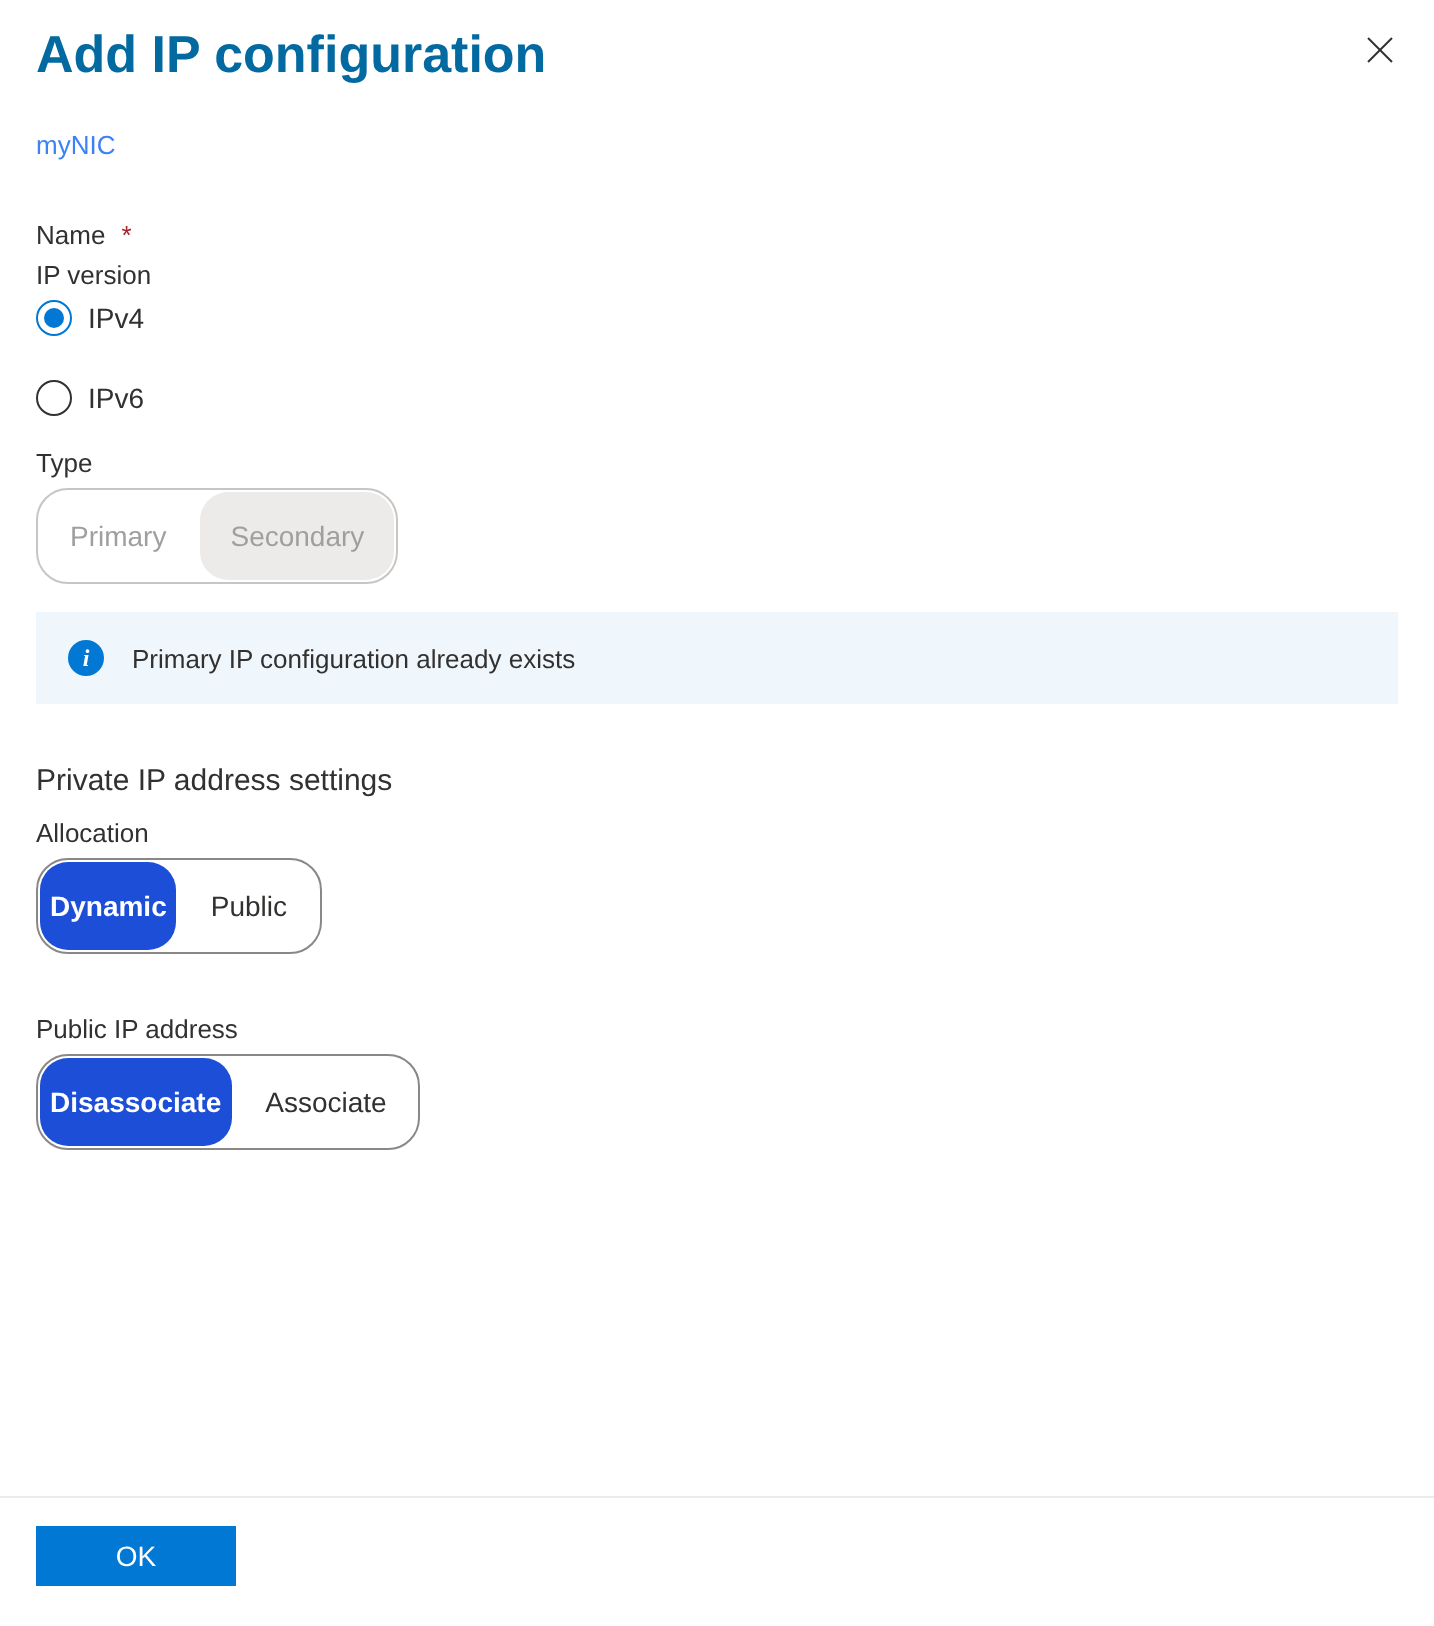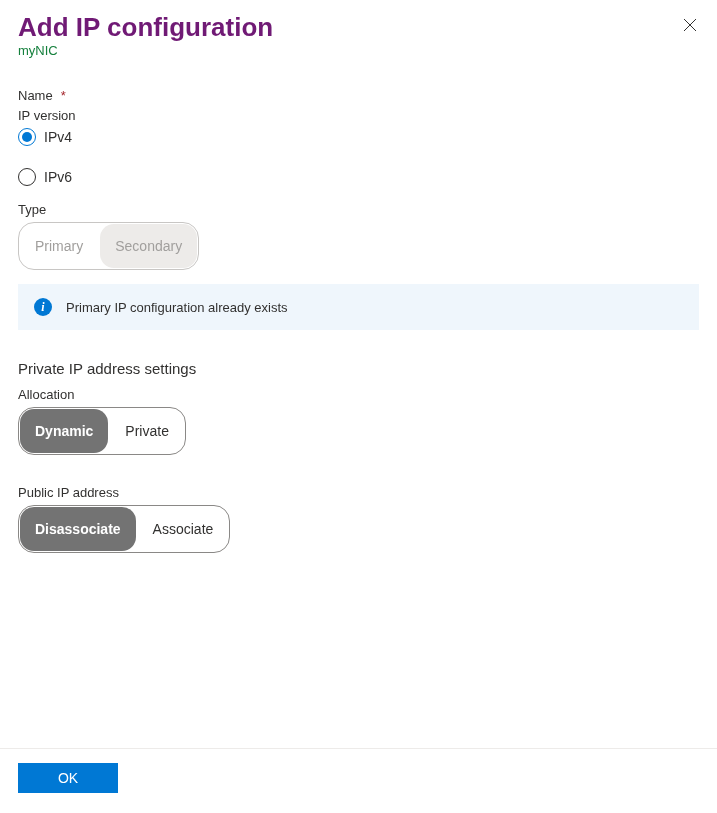--- a/index.html
+++ b/index.html
@@ -8,22 +8,22 @@
       background: #ffffff;
       color: #323130;
       width: 717px;
       height: 813px;
       position: relative;
       display: flex;
       flex-direction: column;
     }
     .content { padding: 12px 18px 0 18px; flex: 1; overflow-y: auto; }
     .header-row { display: flex; align-items: flex-start; justify-content: space-between; }
-    .title { font-size: 26px; font-weight: 600; color: #701a75; }
-    .subtitle { font-size: 13px; color: #15803d; margin-top: 0; margin-bottom: 30px; }
+    .title { font-size: 26px; font-weight: 600; color: #0369a1; }
+    .subtitle { font-size: 13px; color: #3b82f6; margin-top: 22px; margin-bottom: 30px; }
     .close-btn { font-size: 16px; color: #323130; cursor: pointer; padding: 6px 2px; background: none; border: none; }
     .close-btn svg { width: 14px; height: 14px; }
     .field-label { font-size: 13px; color: #323130; margin-bottom: 5px; display: flex; align-items: center; gap: 8px; }
     .required { color: #a4262c; }
     .text-input-wrap { position: relative; margin-bottom: 18px; }
     .text-input {
       width: 100%;
       padding: 6px 30px 6px 10px;
       font-size: 14px;
       color: #323130;
@@ -64,27 +64,27 @@
     .pill-group.disabled { border-color: #c8c6c4; }
     .pill {
       padding: 4px 16px;
       font-size: 14px;
       cursor: pointer;
       display: flex;
       align-items: center;
       height: 100%;
     }
     .pill.active {
-      background: #737373;
+      background: #1d4ed8;
       color: #fff;
       border-radius: 14px;
       font-weight: 600;
       margin: 1px;
       height: calc(100% - 2px);
-      padding: 3px 15px;
+      padding: 3px 5px;
     }
     .pill.inactive { color: #323130; }
     .pill.disabled-plain { color: #a19f9d; cursor: default; }
     .pill.disabled-current {
       background: #edebe9;
       color: #a19f9d;
       border-radius: 14px;
       margin: 1px;
       height: calc(100% - 2px);
       padding: 3px 15px;
@@ -173,21 +173,21 @@
     <span class="info-icon">i</span>
     <span class="info-text">Primary IP configuration already exists</span>
   </div>
 
   <div class="section-heading">Private IP address settings</div>
 
   <div class="field-label">Allocation</div>
   <div class="pill-wrap">
     <div class="pill-group">
       <div class="pill active">Dynamic</div>
-      <div class="pill inactive">Private</div>
+      <div class="pill inactive">Public</div>
     </div>
   </div>
 
   <div class="spacer-sm"></div>
 
   <div class="field-label">Public IP address</div>
   <div class="pill-wrap">
     <div class="pill-group">
       <div class="pill active">Disassociate</div>
       <div class="pill inactive">Associate</div>

